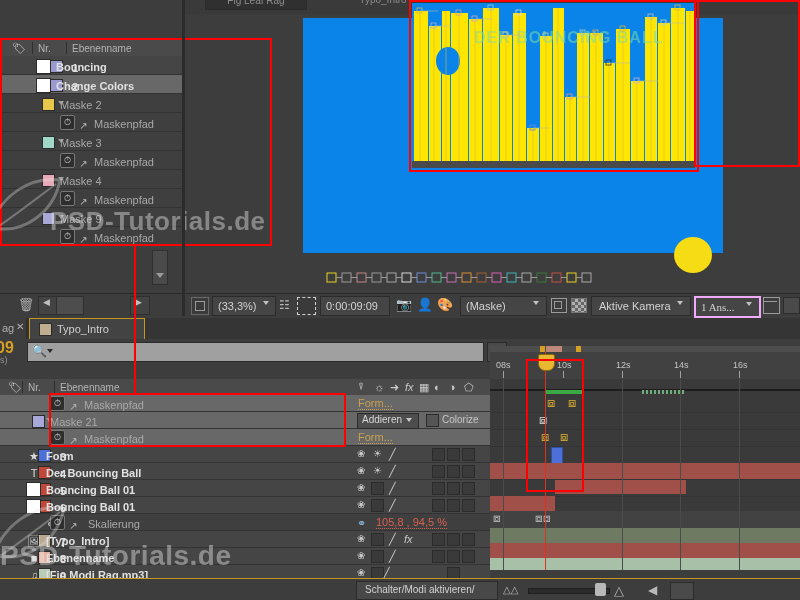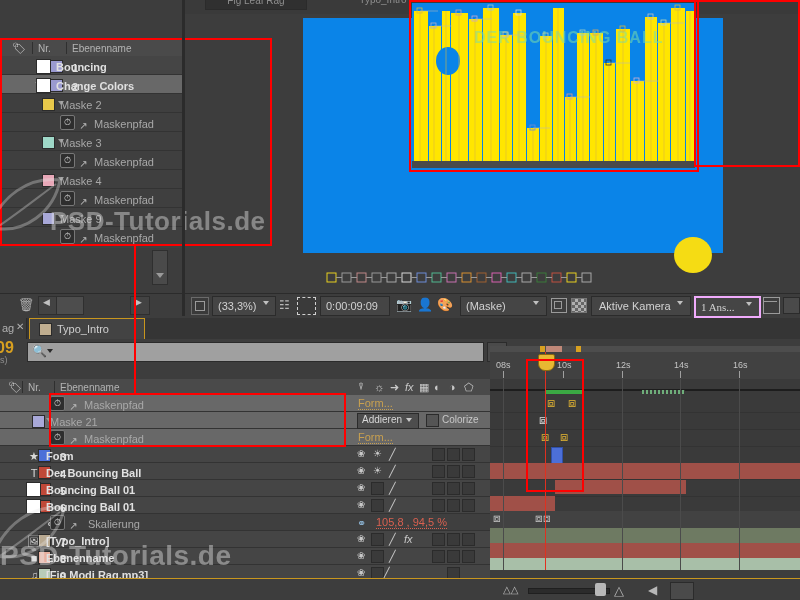--- a/index.html
+++ b/index.html
@@ -585,20 +585,23 @@
   <div class="tl-grid" style="left:13px;"></div>
   <div class="tl-grid" style="left:132px;"></div>
   <div class="tl-grid" style="left:190px;"></div>
   <div class="tl-grid" style="left:249px;"></div>
 </div>
 
 <div class="abs" style="left:545px;top:352px;width:1px;height:218px;background:#e03020;"></div>
 <div class="abs" style="left:538px;top:354px;width:15px;height:15px;background:#e8b832;border:1px solid #8a6a10;border-radius:2px 2px 7px 7px;"></div>
 
 <div class="abs" style="left:0;top:578px;width:800px;height:22px;background:#3d3d3d;border-top:1px solid #c8961e;">
+  <div class="abs" style="left:356px;top:2px;width:140px;height:17px;background:#484848;border:1px solid #2b2b2b;">
+    <span class="abs" style="left:8px;top:2px;font-size:10px;color:#d2d2d2;white-space:nowrap;">Schalter/Modi aktivieren/</span>
+  </div>
   <span class="abs" style="left:503px;top:5px;font-size:10px;color:#b8b8b8;">△△</span>
   <div class="abs" style="left:528px;top:9px;width:80px;height:4px;background:#2b2b2b;border:1px solid #1f1f1f;"></div>
   <div class="abs" style="left:595px;top:4px;width:11px;height:13px;background:#b8b8b8;border-radius:2px;"></div>
   <span class="abs" style="left:614px;top:4px;font-size:13px;color:#b8b8b8;">△</span>
   <span class="abs" style="left:648px;top:4px;font-size:12px;color:#b8b8b8;">◀</span>
   <div class="abs" style="left:670px;top:3px;width:22px;height:16px;background:#4a4a4a;border:1px solid #2b2b2b;"></div>
 </div>
 
 <div class="abs redbox" style="left:0;top:38px;width:272px;height:208px;"></div>
 <div class="abs redbox" style="left:694px;top:0px;width:106px;height:167px;"></div>

